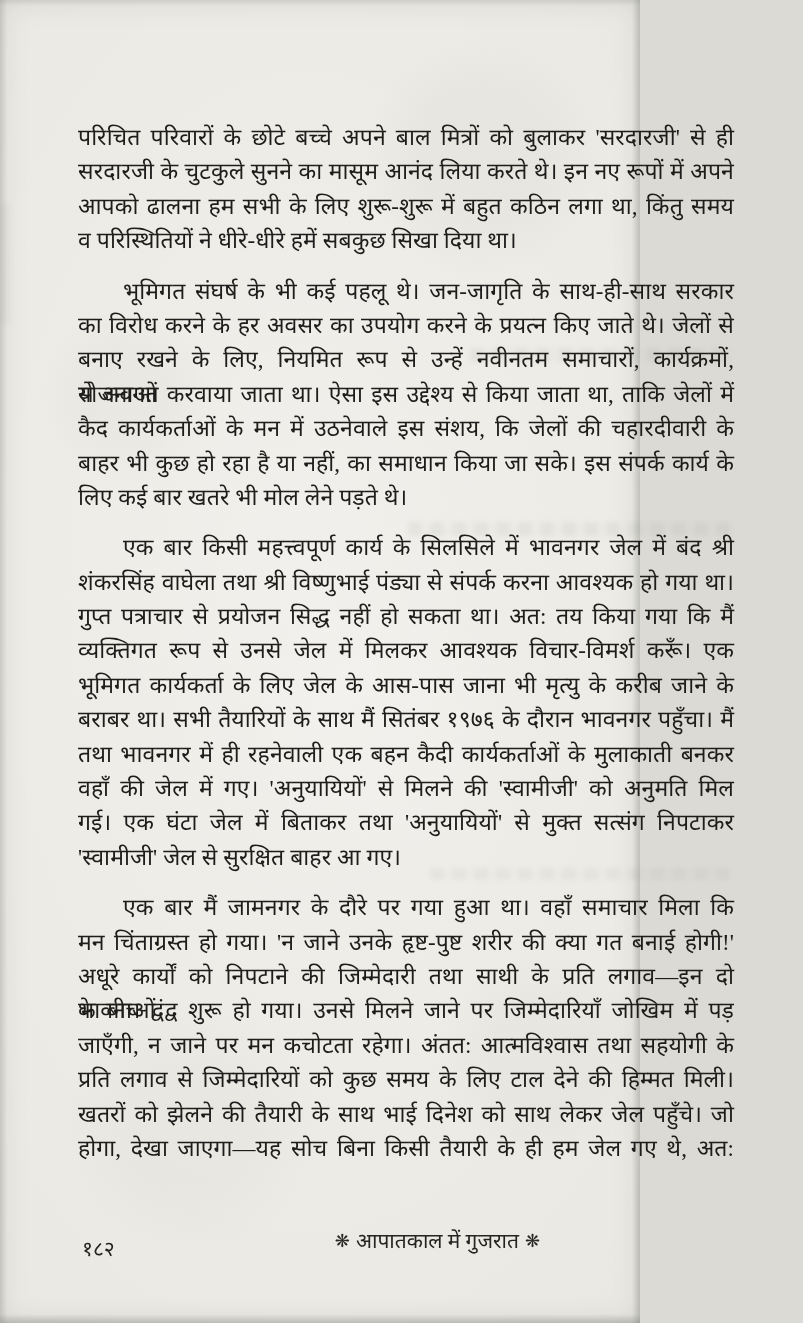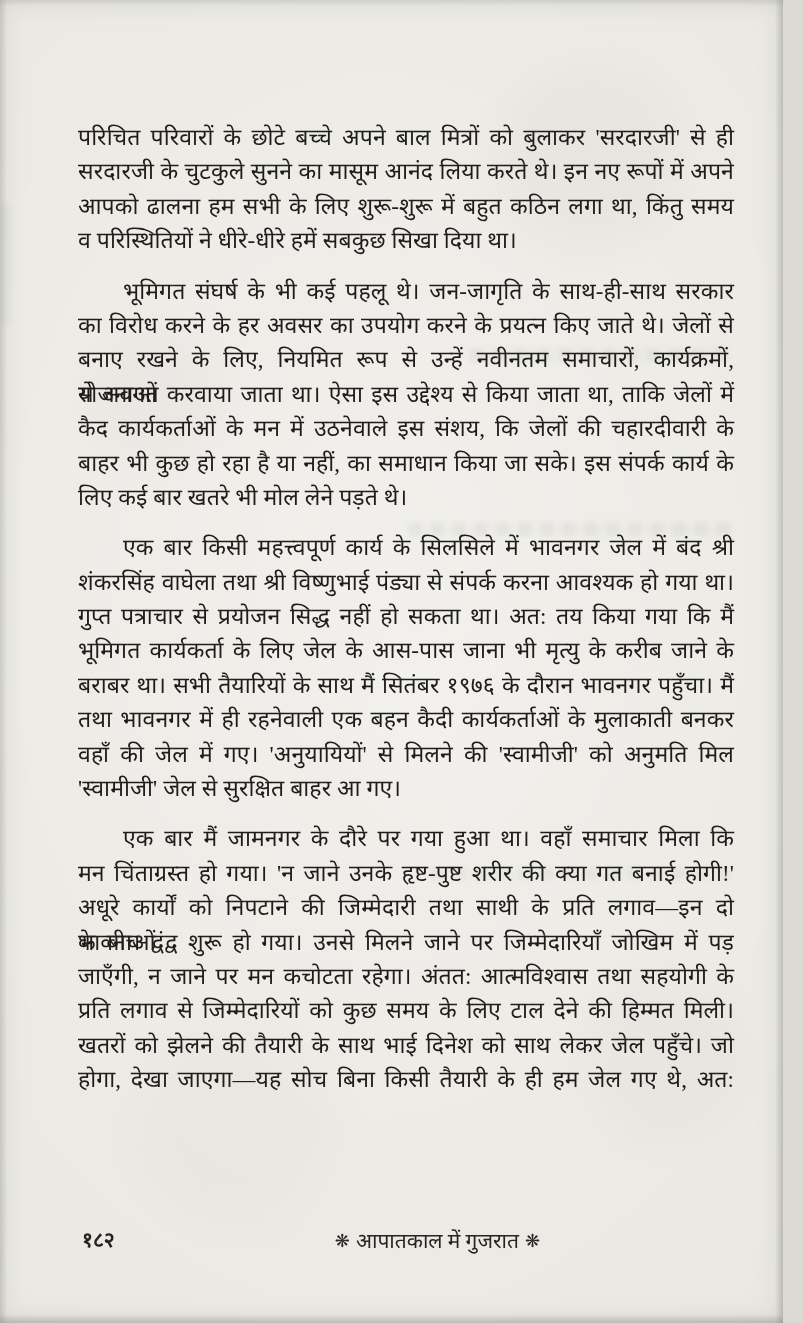--- a/index.html
+++ b/index.html
@@ -3,21 +3,21 @@
 <meta charset="utf-8">
 <style>
   html, body {
     margin: 0; padding: 0;
     width: 803px; height: 1323px;
     overflow: hidden;
     background: #dcdad4;
   }
   .scan {
     position: absolute; inset: 0;
-    width: 783px; height: 1323px;
+    width: 640px; height: 1323px;
     background:
       radial-gradient(ellipse 120% 100% at 48% 45%, rgba(255,255,255,0.35), rgba(255,255,255,0) 70%),
       linear-gradient(90deg, rgba(128,132,122,0.28) 0px, rgba(128,132,122,0.0) 7px),
       linear-gradient(270deg, rgba(118,124,114,0.35) 0px, rgba(118,124,114,0.0) 8px),
       linear-gradient(0deg, rgba(128,134,130,0.40) 0px, rgba(128,134,130,0.0) 9px),
       linear-gradient(180deg, rgba(140,144,136,0.22) 0px, rgba(140,144,136,0.0) 6px),
       #eae8e2;
     box-shadow: inset 0 0 26px rgba(125,128,118,0.22);
     font-family: "Liberation Serif", "DejaVu Serif", serif;
   }
@@ -51,21 +51,21 @@
   .line.ind { text-indent: 45px; margin-top: 16px; }
   .footer {
     position: absolute;
     left: 78px; top: 1224px;
     width: 656px;
     height: 32px;
     color: #252422;
     font-size: 21px;
   }
   .page-number {
-    position: absolute; left: 4px; top: 1px; font-weight: bold;
+    position: absolute; left: 4px; top: 10px;
   }
   .running-title {
     position: absolute; left: 0; right: 1px; top: 2px;
     text-align: center;
     transform: translateX(32px);
   }
   .running-title .orn {
     font-size: 18px;
     position: relative; top: -1px;
     padding: 0 6px;
@@ -108,24 +108,26 @@
     <div class="line">का विरोध करने के हर अवसर का उपयोग करने के प्रयत्न किए जाते थे। जेलों से</div>
     <div class="line">बनाए रखने के लिए, नियमित रूप से उन्हें नवीनतम समाचारों, कार्यक्रमों, योजनाओं</div>
     <div class="line">से अवगत करवाया जाता था। ऐसा इस उद्देश्य से किया जाता था, ताकि जेलों में</div>
     <div class="line">कैद कार्यकर्ताओं के मन में उठनेवाले इस संशय, कि जेलों की चहारदीवारी के</div>
     <div class="line">बाहर भी कुछ हो रहा है या नहीं, का समाधान किया जा सके। इस संपर्क कार्य के</div>
     <div class="line end">लिए कई बार खतरे भी मोल लेने पड़ते थे।</div>
 
     <div class="line ind">एक बार किसी महत्त्वपूर्ण कार्य के सिलसिले में भावनगर जेल में बंद श्री</div>
     <div class="line">शंकरसिंह वाघेला तथा श्री विष्णुभाई पंड्या से संपर्क करना आवश्यक हो गया था।</div>
     <div class="line">गुप्त पत्राचार से प्रयोजन सिद्ध नहीं हो सकता था। अत: तय किया गया कि मैं</div>
+    <div class="line">व्यक्तिगत रूप से उनसे जेल में मिलकर आवश्यक विचार-विमर्श करूँ। एक</div>
     <div class="line">भूमिगत कार्यकर्ता के लिए जेल के आस-पास जाना भी मृत्यु के करीब जाने के</div>
     <div class="line">बराबर था। सभी तैयारियों के साथ मैं सितंबर १९७६ के दौरान भावनगर पहुँचा। मैं</div>
     <div class="line">तथा भावनगर में ही रहनेवाली एक बहन कैदी कार्यकर्ताओं के मुलाकाती बनकर</div>
     <div class="line">वहाँ की जेल में गए। 'अनुयायियों' से मिलने की 'स्वामीजी' को अनुमति मिल</div>
+    <div class="line">गई। एक घंटा जेल में बिताकर तथा 'अनुयायियों' से मुक्त सत्संग निपटाकर</div>
     <div class="line end">'स्वामीजी' जेल से सुरक्षित बाहर आ गए।</div>
 
     <div class="line ind">एक बार मैं जामनगर के दौरे पर गया हुआ था। वहाँ समाचार मिला कि</div>
     <div class="line">मन चिंताग्रस्त हो गया। 'न जाने उनके हृष्ट-पुष्ट शरीर की क्या गत बनाई होगी!'</div>
     <div class="line">अधूरे कार्यों को निपटाने की जिम्मेदारी तथा साथी के प्रति लगाव—इन दो भावनाओं</div>
     <div class="line">के बीच द्वंद्व शुरू हो गया। उनसे मिलने जाने पर जिम्मेदारियाँ जोखिम में पड़</div>
     <div class="line">जाएँगी, न जाने पर मन कचोटता रहेगा। अंतत: आत्मविश्वास तथा सहयोगी के</div>
     <div class="line">प्रति लगाव से जिम्मेदारियों को कुछ समय के लिए टाल देने की हिम्मत मिली।</div>
     <div class="line">खतरों को झेलने की तैयारी के साथ भाई दिनेश को साथ लेकर जेल पहुँचे। जो</div>
     <div class="line">होगा, देखा जाएगा—यह सोच बिना किसी तैयारी के ही हम जेल गए थे, अत:</div>

